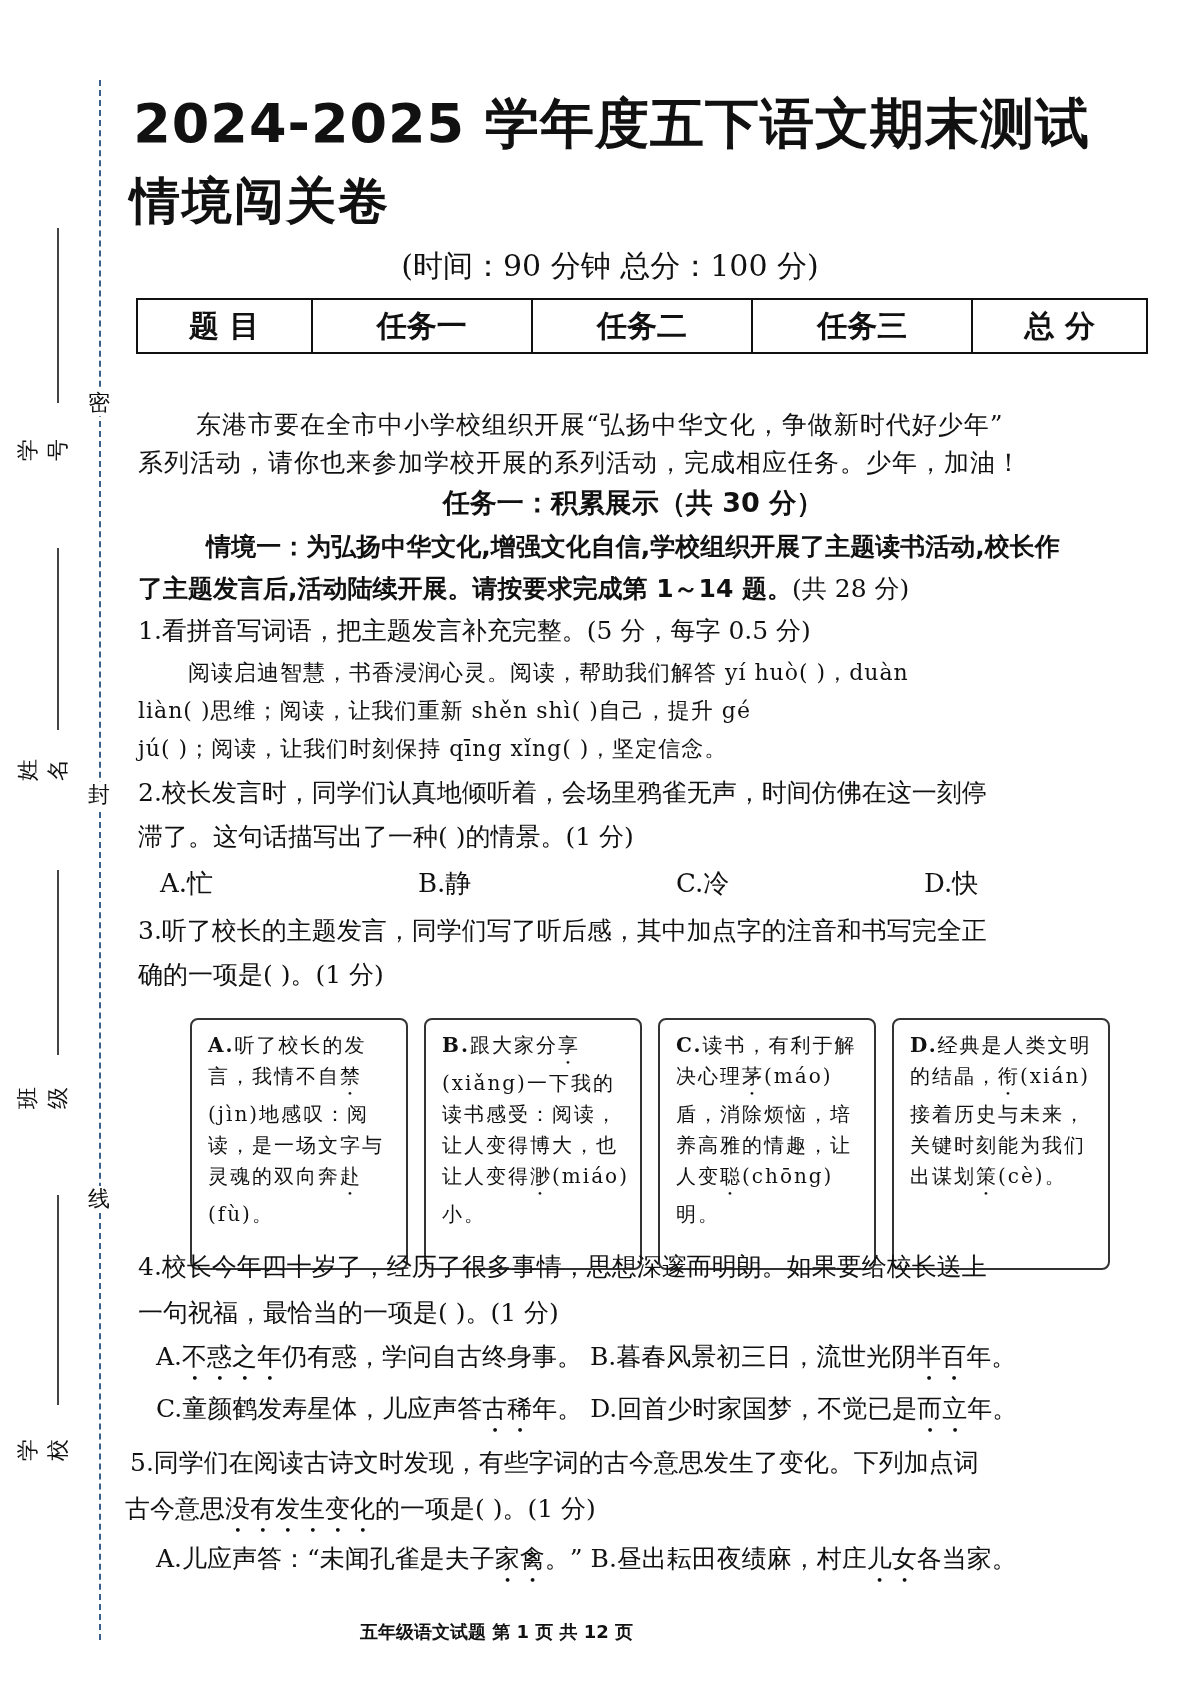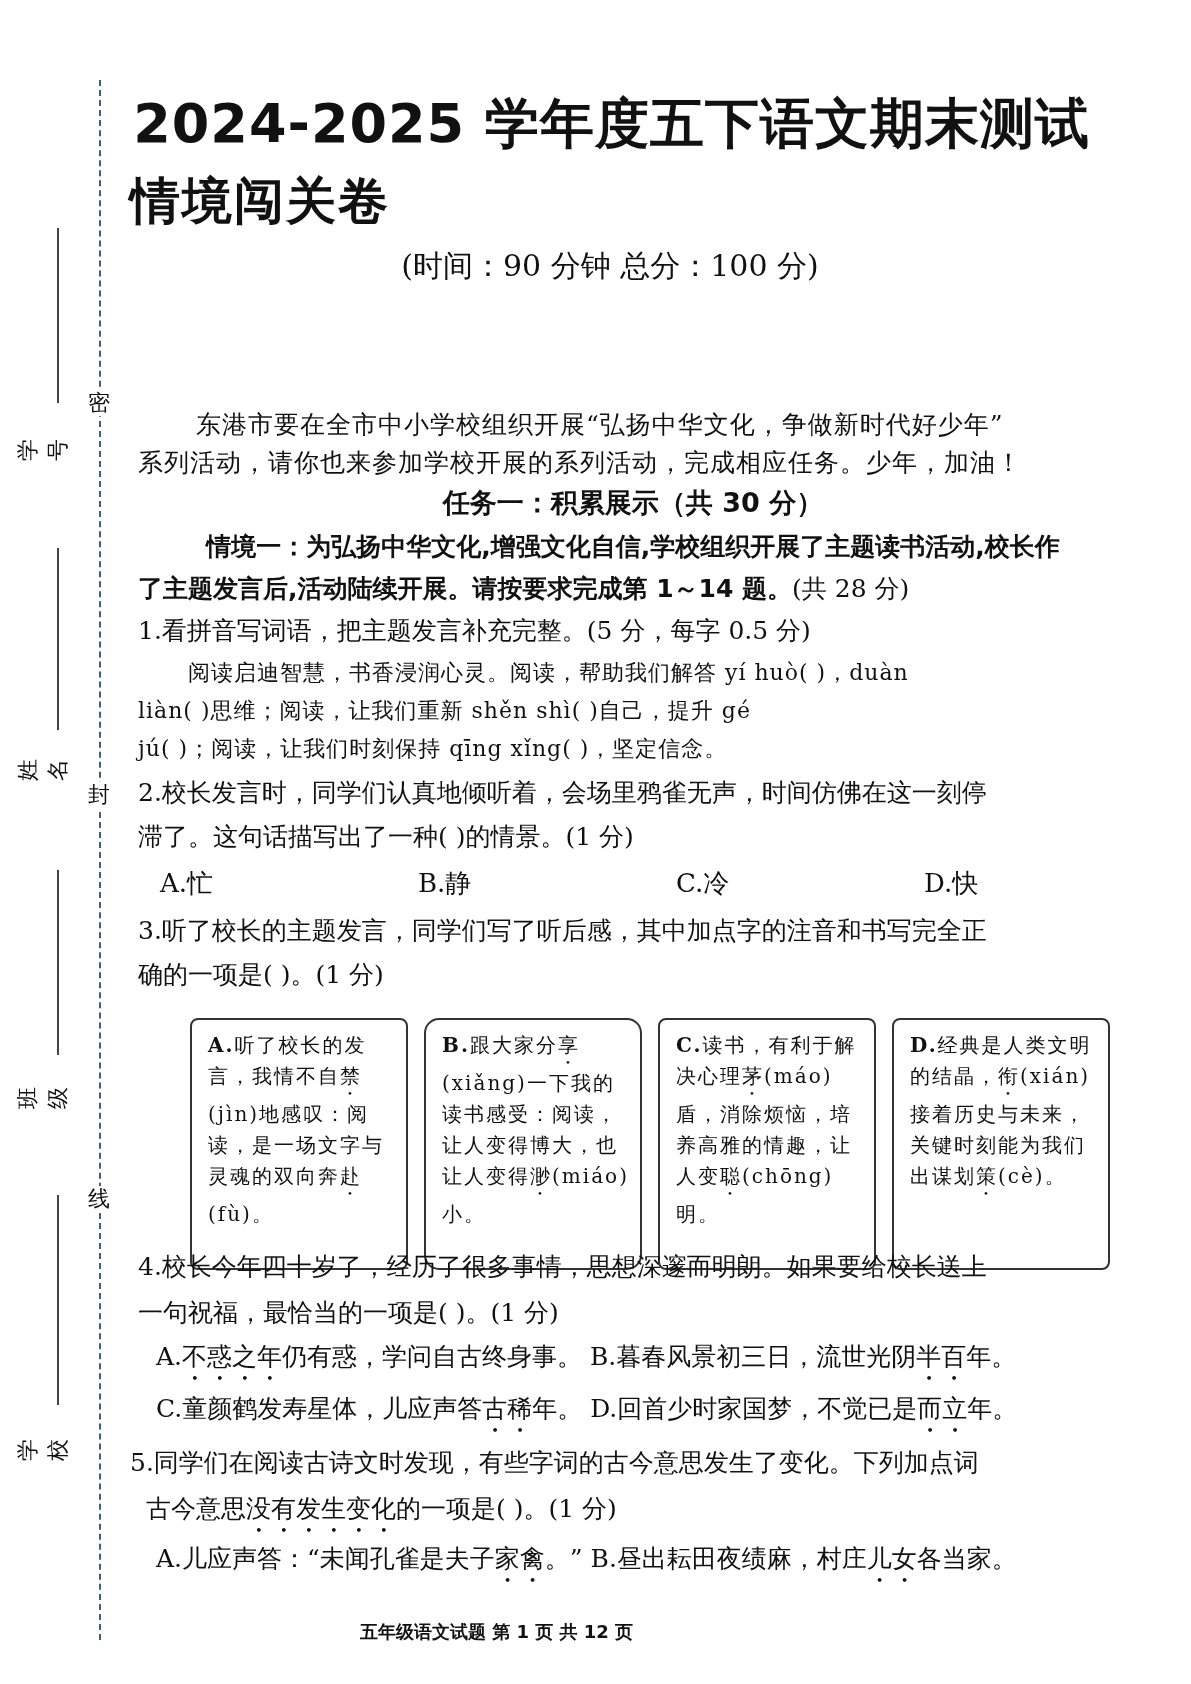--- a/index.html
+++ b/index.html
@@ -50,20 +50,27 @@
 <div class="field-label" style="top:1420px;">
     <span>学校</span>
   </div>
 
 <div class="title1">2024-2025 学年度五下语文期末测试</div>
 <div class="title2">情境闯关卷</div>
 <div class="meta">(时间：90 分钟  总分：100 分)</div>
 
 <table class="score">
   <tbody>
+      <tr>
+    <td>题 目</td>
+    <td>任务一</td>
+    <td>任务二</td>
+    <td>任务三</td>
+    <td>总 分</td>
+  </tr>
 </tbody>
   </table>
 
 <div class="txt" style="top:406px;text-indent:58px;letter-spacing:1px;">东港市要在全市中小学校组织开展“弘扬中华文化，争做新时代好少年”</div>
 <div class="txt" style="top:444px;letter-spacing:1px;">系列活动，请你也来参加学校开展的系列活动，完成相应任务。少年，加油！</div>
 
 <div class="txt sans bold center" style="top:484px;font-size:27px;">任务一：积累展示（共 30 分）</div>
 <div class="txt sans bold" style="top:528px;font-size:25px;">情境一：为弘扬中华文化,增强文化自信,学校组织开展了主题读书活动,校长作</div>
 <div class="txt" style="top:570px;font-size:25px;"><span class="sans bold">了主题发言后,活动陆续开展。请按要求完成第 1～14 题。</span><span>(共 28 分)</span></div>
 
@@ -77,21 +84,21 @@
 <div class="opt-row" style="top:866px;">
   <span style="width:258px;">A.忙</span><span style="width:258px;">B.静</span><span style="width:248px;">C.冷</span><span>D.快</span>
 </div>
 
 <div class="txt" style="top:912px;">3.听了校长的主题发言，同学们写了听后感，其中加点字的注音和书写完全正</div>
 <div class="txt" style="top:956px;">确的一项是(      )。(1 分)</div>
 
 <div class="card" style="left:190px;">
   <b>A.</b><span>听了校长的发言，我情不自</span><span class="dot">禁</span><span>(jìn)地感叹：阅读，是一场文字与灵魂的双向奔</span><span class="dot">赴</span><span>(fù)。</span>
 </div>
-<div class="card" style="left:424px;border-radius:15px;">
+<div class="card" style="left:424px;">
   <b>B.</b><span>跟大家分</span><span class="dot">享</span><span>(xiǎng)一下我的读书感受：阅读，让人变得博大，也让人变得</span><span class="dot">渺</span><span>(miáo)小。</span>
 </div>
 <div class="card" style="left:658px;">
   <b>C.</b><span>读书，有利于解决心理</span><span class="dot">茅</span><span>(máo)盾，消除烦恼，培养高雅的情趣，让人变</span><span class="dot">聪</span><span>(chōng)明。</span>
 </div>
 <div class="card" style="left:892px;">
   <b>D.</b><span>经典是人类文明的结晶，</span><span class="dot">衔</span><span>(xián)接着历史与未来，关键时刻能为我们出谋划</span><span class="dot">策</span><span>(cè)。</span>
 </div>
 
 <div class="txt" style="top:1248px;">4.校长今年四十岁了，经历了很多事情，思想深邃而明朗。如果要给校长送上</div>
@@ -99,19 +106,19 @@
 <div class="opt-row" style="top:1340px;left:156px;width:990px;font-size:25px;">
   <span><span>A.</span><span class="dot">不惑之年</span><span>仍有惑，学问自古终身事。</span></span>
   <span><span>B.</span><span>暮春风景初三日，流世光阴</span><span class="dot">半百</span><span>年。</span></span>
 </div>
 <div class="opt-row" style="top:1392px;left:156px;width:990px;font-size:25px;">
   <span><span>C.</span><span>童颜鹤发寿星体，儿应声答</span><span class="dot">古稀</span><span>年。</span></span>
   <span><span>D.</span><span>回首少时家国梦，不觉已是</span><span class="dot">而立</span><span>年。</span></span>
 </div>
 
 <div class="txt" style="top:1444px;left:130px;">5.同学们在阅读古诗文时发现，有些字词的古今意思发生了变化。下列加点词</div>
-<div class="txt" style="top:1490px;left:146px;"><span>古今意思</span><span class="dot">没有发生变化</span><span>的一项是(      )。(1 分)</span></div>
+<div class="txt" style="top:1490px;left:125px;"><span>古今意思</span><span class="dot">没有发生变化</span><span>的一项是(      )。(1 分)</span></div>
 <div class="opt-row" style="top:1542px;left:156px;width:990px;font-size:25px;">
   <span><span>A.</span><span>儿应声答：“未闻孔雀是夫子</span><span class="dot">家禽</span><span>。”</span></span>
   <span><span>B.</span><span>昼出耘田夜绩麻，村庄</span><span class="dot">儿女</span><span>各当家。</span></span>
 </div>
 
 <div class="footer">五年级语文试题  第 1 页  共 12 页</div>
 
 </body></html>

